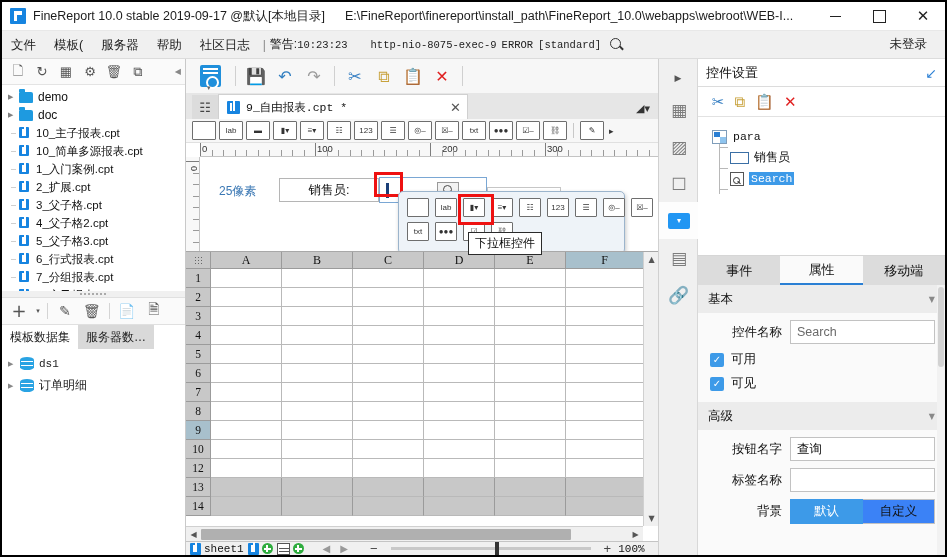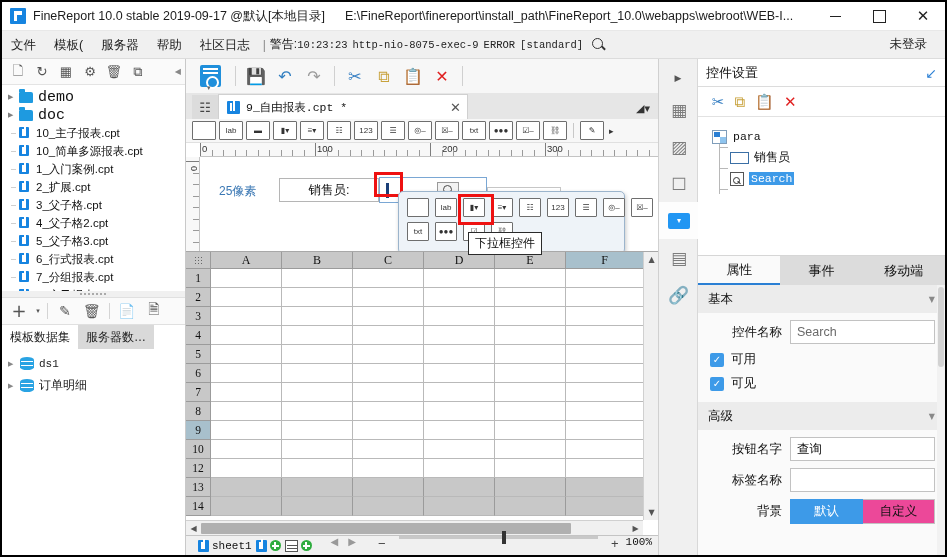--- a/index.html
+++ b/index.html
@@ -125,21 +125,21 @@
     width: 12px; height: 13px; margin-right: 5px; flex: none; position: relative;
   }
   .cpt-ico::before {
     content: ""; position: absolute; left: 0; top: 0; width: 10px; height: 11px;
     background: #1684e0; border-radius: 1px;
   }
   .cpt-ico::after {
     content: ""; position: absolute; left: 3px; top: 2px; width: 2px; height: 7px;
     background: #fff; box-shadow: 2px 0 0 0 #fff, 2px -4px 0 0 #fff;
   }
-  .tlabel { font-family: Liberation Mono, monospace; font-size: 15px; color: #111; }
+  .tlabel { font-family: Liberation Sans, sans-serif; font-size: 12px; color: #111; }
   .tlabel.cn { font-family: "Liberation Sans", sans-serif; font-size: 11.5px; }
 
   .sb-split { height: 6px; background: #f0f0f0; position: relative; }
   .sb-split::after {
     content: ""; position: absolute; left: 50%; top: 2px; margin-left: -14px;
     width: 28px; height: 2px;
     background: repeating-linear-gradient(to right, #aaa 0 2px, transparent 2px 4px);
   }
   .ds-tb {
     height: 28px; display: flex; align-items: center; gap: 1px; padding-left: 4px;
@@ -383,22 +383,22 @@
     justify-content: center; font-size: 8px; color: #555;
     font-family: "DejaVu Sans", sans-serif;
   }
   .hscroll {
     position: absolute; left: 0; right: 15px; bottom: 0; height: 15px;
     background: #f0f0f0; border-top: 1px solid #d0d0d0; display: flex; align-items: center;
   }
   .hthumb { height: 11px; background: #b0b0b0; border-radius: 1px; flex: none; }
 
   .statusbar {
-    height: 20px; background: #f0f0f0; display: flex; 
-    border-top: 1px solid #c4c4c4; padding-left: 12px; gap: 4px;
+    height: 14px; background: #f0f0f0; display: flex; align-items: center;
+    border-top: 1px solid #c4c4c4; padding-left: 4px; gap: 4px;
   }
   .sheet-tab {
     display: flex; align-items: center; gap: 3px; font-family: "Liberation Mono", monospace;
     font-size: 11px; color: #111;
   }
   .st-ico {
     width: 11px; height: 12px; background: #1684e0; border-radius: 1px;
     position: relative; flex: none;
   }
   .st-ico::after {
@@ -543,21 +543,21 @@
     color: #fff; font-size: 10px; font-family: "DejaVu Sans", sans-serif;
   }
   .cklab { font-size: 12.5px; color: #111; }
   .segrow { display: flex; align-items: center; padding: 7px 10px 0 12px; gap: 8px; }
   .seg { flex: 1; display: flex; height: 25px; }
   .seg-btn {
     flex: 1; display: flex; align-items: center; justify-content: center;
     font-size: 12.5px; border: 1px solid #c2c2c2;
   }
   .seg-btn.on { background: #3d9ae8; color: #fff; border-color: #3d9ae8; }
-  .seg-btn.off { background: #ec4899; color: #111; border-left: none; }
+  .seg-btn.off { background: #3b82f6; color: #111; border-left: none; }
   .rp-vscroll {
     position: absolute; right: 0; top: 0; width: 8px; bottom: 0; background: #f2f2f2;
   }
   .rp-vthumb {
     position: absolute; right: 1px; top: 2px; width: 6px; height: 80px;
     background: #d2d2d2; border-radius: 3px;
   }
 </style>
 </head>
 <body>
@@ -577,21 +577,21 @@
 
   <div class="menubar">
     <div class="menu-item">文件</div>
     <div class="menu-item">模板(</div>
     <div class="menu-item">服务器</div>
     <div class="menu-item">帮助</div>
     <div class="menu-item">社区日志</div>
     <div class="menu-sep">|</div>
     <div class="log-cn">警告:</div>
     <div class="log-msg">10:23:23</div>
-    <div class="log-msg" style="padding-left:5px">http-nio-8075-exec-9</div>
+    <div class="log-msg" style="padding-left:23px">http-nio-8075-exec-9</div>
     <div class="log-msg err" style="padding-left:5px">ERROR</div>
     <div class="log-msg" style="padding-left:5px">[standard]</div>
     <div class="search-glass"></div>
     <div class="login-text">未登录</div>
   </div>
 
   <div class="sidebar">
     <div class="tb-row">
       <div class="tb-ico">🗋</div>
       <div class="tb-ico">↻</div>
@@ -1041,22 +1041,22 @@
           <span class="srch-ico"></span>
           <span class="rt-txt hl">Search</span>
         </div>
         <div class="tline" style="top: 27px; height: 50px;"></div>
         <div class="tdash" style="top: 30px;"></div>
         <div class="tdash" style="top: 51px;"></div>
         <div class="tdash" style="top: 72px;"></div>
       </div>
 
     <div class="rp-tabs">
+      <div class="rp-tab inactive">事件</div>
       <div class="rp-tab active">属性</div>
-      <div class="rp-tab inactive">事件</div>
       <div class="rp-tab inactive">移动端</div>
     </div>
 
     <div class="rp-body">
       <div class="sec-head">
         <span>基本</span>
         <span class="sec-caret">▼</span>
       </div>
       <div class="frow">
         <div class="flab">控件名称</div>

